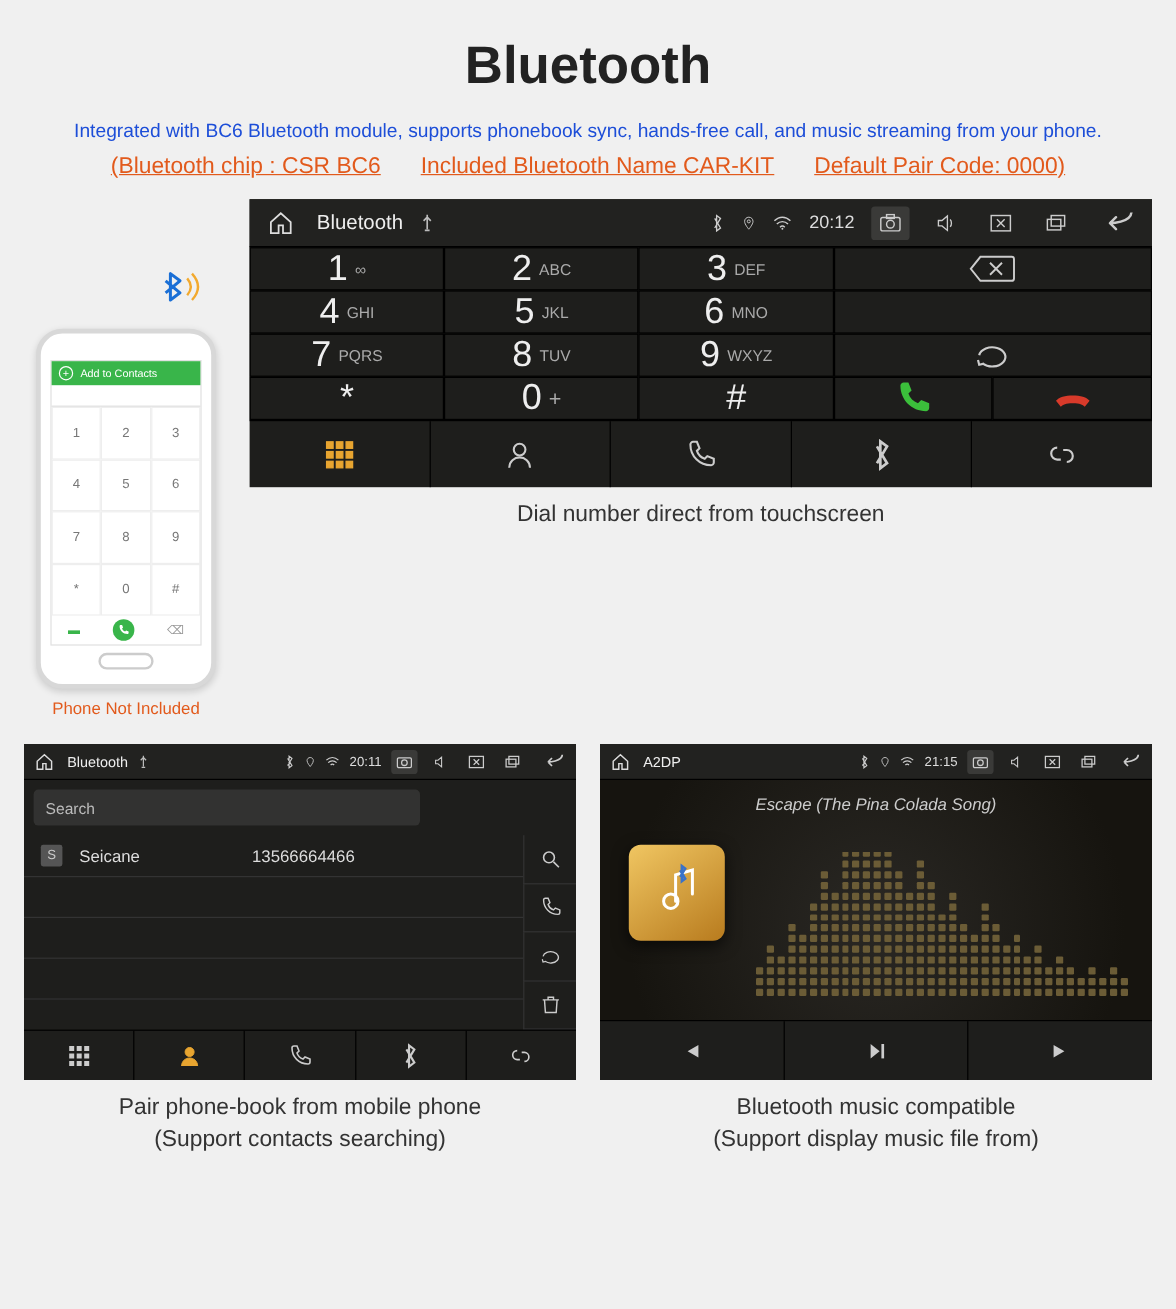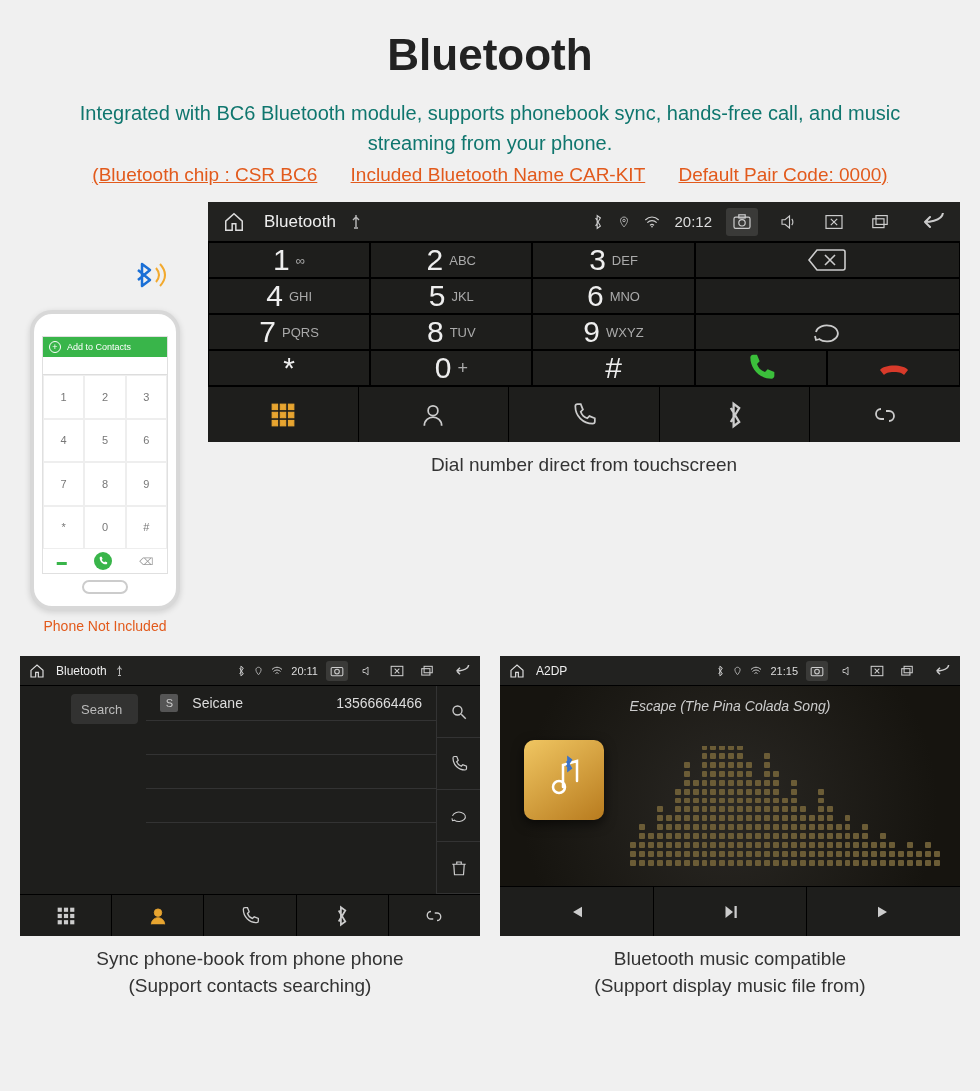--- a/index.html
+++ b/index.html
@@ -15,23 +15,23 @@
     padding: 30px 20px 10px;
   }
   .title {
     font-size: 44px;
     font-weight: bold;
     text-align: center;
     color: #222;
     margin-bottom: 18px;
   }
   .subtitle {
-    font-size: 20px;
+    font-size: 16px;
     text-align: center;
-    color: #0f766e;
+    color: #1d4ed8;
     line-height: 1.5;
     margin-bottom: 6px;
     padding: 0 40px;
   }
   .specs {
     font-size: 19px;
     text-align: center;
     color: #e25a1c;
     margin-bottom: 16px;
   }
@@ -134,21 +134,21 @@
   .hu-tabs .tab:last-child{border-right:none;}
   .tab.active svg *{stroke:#e8a530;fill:#e8a530;}
   .caption {
     font-size:19px; color:#333; text-align:center;
     margin-top:10px;
     line-height:1.4;
   }
   .row2 { display:flex; gap:20px; margin-top:22px;}
   .col { flex:1; display:flex; flex-direction:column;}
   .hu-small { height: 280px; }
-  .contacts-body{flex:1;display:flex;flex-direction:row;margin-left:43px;}
+  .contacts-body{flex:1;display:flex;flex-direction:column;}
   .search-bar{
     margin:8px; height:30px;
     background:rgba(90,90,90,.35);
     border-radius:4px;
     display:flex;align-items:center;padding:0 10px;
     color:#bbb;font-size:13px;width:70%;
   }
   .contacts-list{flex:1;display:flex;}
   .contacts-rows{flex:1;}
   .contact-row{
@@ -563,21 +563,21 @@
               </svg>
             </div>
           <div class="tab">
               <svg width="24" height="18" viewBox="0 0 30 24">
                 <path d="M11 6a5 5 0 1 0 0 10h3M19 18a5 5 0 1 0 0-10h-3" fill="none" stroke="#ccc" stroke-width="1.8"></path>
               </svg>
             </div>
         </div>
       </div>
       <div class="caption">
-        <span>Sync phone-book from phone phone</span><br>
+        <span>Pair phone-book from mobile phone</span><br>
         <span>(Support contacts searching)</span>
       </div>
     </div>
 
     <div class="col">
       <div class="hu hu-small">
         <div class="hu-statusbar">
           <span class="iconbox">
               <svg width="16" height="16" viewBox="0 0 24 24">
                 <path d="M3 11 L12 3 L21 11 V21 H14 V14 H10 V21 H3 Z" fill="none" stroke="#ddd" stroke-width="1.8"></path>

